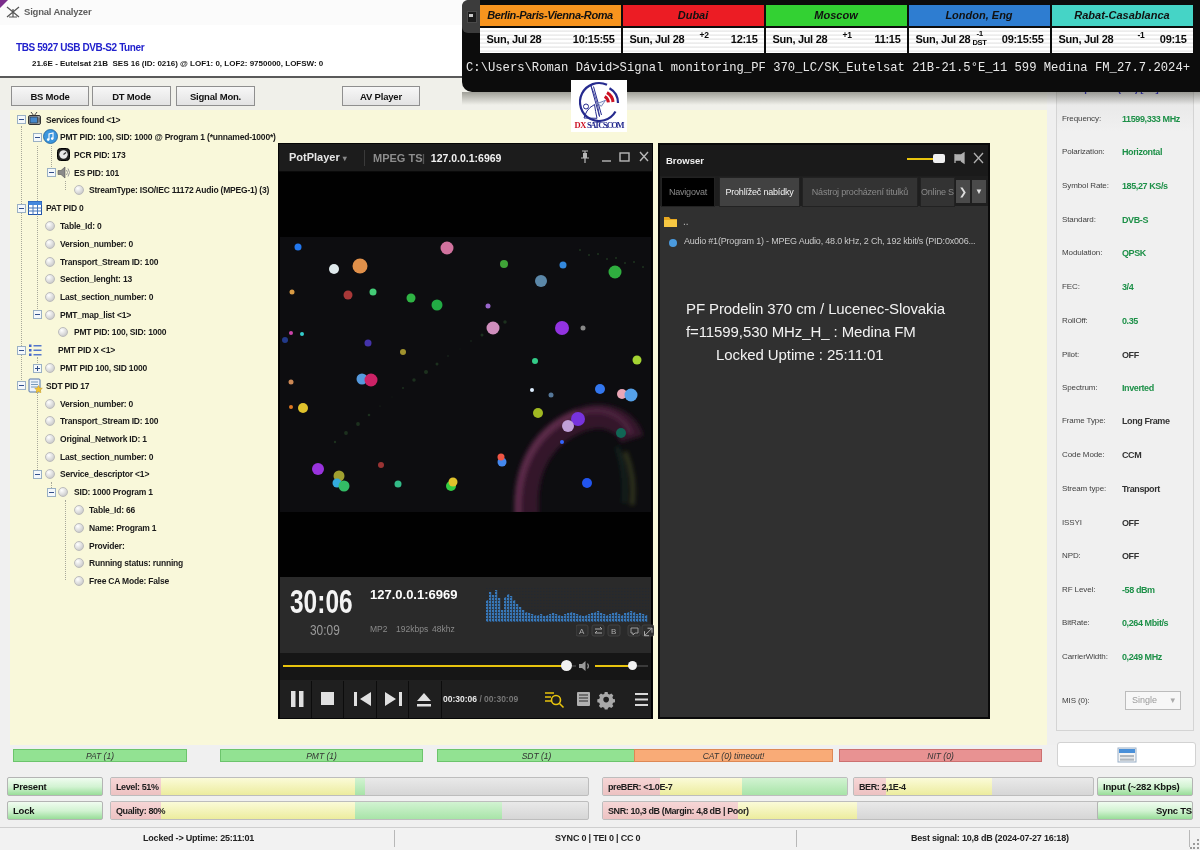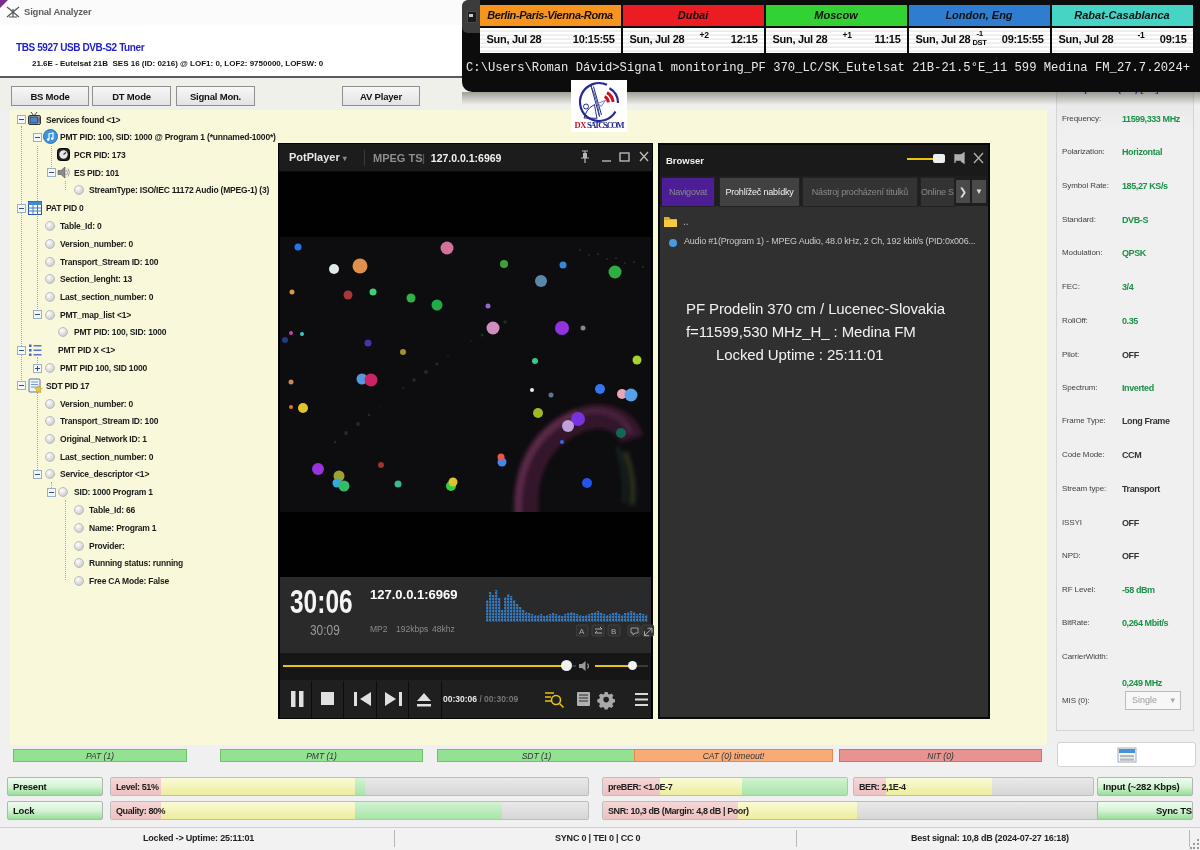--- a/index.html
+++ b/index.html
@@ -203,21 +203,21 @@
 <div class="pval" style="top:482px;">Transport</div>
 <div class="plab" style="top:516px;">ISSYI</div>
 <div class="pval" style="top:516px;">OFF</div>
 <div class="plab" style="top:549px;">NPD:</div>
 <div class="pval" style="top:549px;">OFF</div>
 <div class="plab" style="top:583px;">RF Level:</div>
 <div class="pval g" style="top:583px;">-58 dBm</div>
 <div class="plab" style="top:616px;">BitRate:</div>
 <div class="pval g" style="top:616px;">0,264 Mbit/s</div>
 <div class="plab" style="top:650px;">CarrierWidth:</div>
-<div class="pval g" style="top:676px;text-align:center;">0,249 MHz</div>
+<div class="pval g" style="top:650px;text-align:center;">0,249 MHz</div>
 <div class="plab" style="top:694px;">MIS (0):</div>
 <div class="abs" style="left:1125px;top:691px;width:56px;height:19px;background:#f7f7f7;border:1px solid #bcbcbc;box-sizing:border-box;font-size:9px;color:#9a9a9a;line-height:17px;padding-left:6px;">Single<span style="position:absolute;right:5px;top:0px;color:#aaa;font-size:9px;">▾</span></div>
 <div class="abs" style="left:1057px;top:742px;width:139px;height:25px;background:#fff;border:1px solid #d2d2d2;border-radius:3px;box-sizing:border-box;"></div>
 <svg class="abs" style="left:1117px;top:747px;" width="20" height="16" viewBox="0 0 20 16">
       <rect x="1" y="1" width="18" height="14" fill="#f4f4f4" stroke="#9ab0c8" stroke-width="1"></rect>
       <rect x="2" y="2" width="16" height="4" fill="#4a90d9"></rect>
       <rect x="3" y="8" width="14" height="2.2" fill="#b0b8c0"></rect>
       <rect x="3" y="11.5" width="14" height="2.2" fill="#b0b8c0"></rect>
     </svg>
 </div>
@@ -567,21 +567,21 @@
 <div class="abs" style="left:666px;top:155px;font-size:9.5px;font-weight:bold;color:#f0f0f0;">Browser</div>
 <div class="abs" style="left:907px;top:158px;width:38px;height:2px;background:#e8c40e;"></div>
 <div class="abs" style="left:933px;top:154px;width:12px;height:9px;border-radius:2px;background:#f0f0f0;"></div>
 <svg class="abs" style="left:952px;top:151px;" width="34" height="15" viewBox="0 0 34 15">
 <g stroke="#b0b0b0" stroke-width="1.3" fill="none">
 <path d="M3 3 v9 M3 4 h6 v5 h-6 M9 4 l3 -2 v10 l-3 -2" fill="#b0b0b0"></path>
 <path d="M22 2 l9 10 M31 2 l-9 10"></path>
       </g>
     </svg>
 <div class="abs" style="left:660px;top:176px;width:328px;height:30px;background:#1e1e1e;"></div>
-<div class="abs" style="left:661px;top:177px;width:54px;height:30px;background:#4c1d95;border:1px solid #222;box-sizing:border-box;font-size:9px;letter-spacing:-0.2px;color:#8a8a8a;text-align:center;line-height:29px;white-space:nowrap;overflow:hidden;">Navigovat</div>
+<div class="abs" style="left:661px;top:177px;width:54px;height:30px;background:#000000;border:1px solid #222;box-sizing:border-box;font-size:9px;letter-spacing:-0.2px;color:#8a8a8a;text-align:center;line-height:29px;white-space:nowrap;overflow:hidden;">Navigovat</div>
 <div class="abs" style="left:719px;top:177px;width:81px;height:30px;background:#414141;border:1px solid #222;box-sizing:border-box;font-size:9px;letter-spacing:-0.2px;color:#f2f2f2;text-align:center;line-height:29px;white-space:nowrap;overflow:hidden;">Prohlížeč nabídky</div>
 <div class="abs" style="left:802px;top:177px;width:116px;height:30px;background:#333333;border:1px solid #222;box-sizing:border-box;font-size:9px;letter-spacing:-0.2px;color:#8a8a8a;text-align:center;line-height:29px;white-space:nowrap;overflow:hidden;">Nástroj procházení titulků</div>
 <div class="abs" style="left:920px;top:177px;width:35px;height:30px;background:#333333;border:1px solid #222;box-sizing:border-box;font-size:9px;letter-spacing:-0.2px;color:#8a8a8a;text-align:center;line-height:29px;white-space:nowrap;overflow:hidden;">Online Su</div>
 <div class="abs" style="left:956px;top:180px;width:14px;height:23px;background:#4a4a4a;color:#ddd;font-size:10px;text-align:center;line-height:23px;">❯</div>
 <div class="abs" style="left:972px;top:180px;width:14px;height:23px;background:#4a4a4a;color:#ddd;font-size:8px;text-align:center;line-height:23px;">▼</div>
 <svg class="abs" style="left:663px;top:215px;" width="15" height="13" viewBox="0 0 15 13">
 <path d="M1 2 h5 l1.5 2 h6.5 v8 h-13 z" fill="#e8a820"></path>
       <path d="M1 5 h13 v7 h-13 z" fill="#f7c843"></path>
     </svg>
 <div class="abs" style="left:683px;top:216px;font-size:10px;color:#bbb;">..</div>

